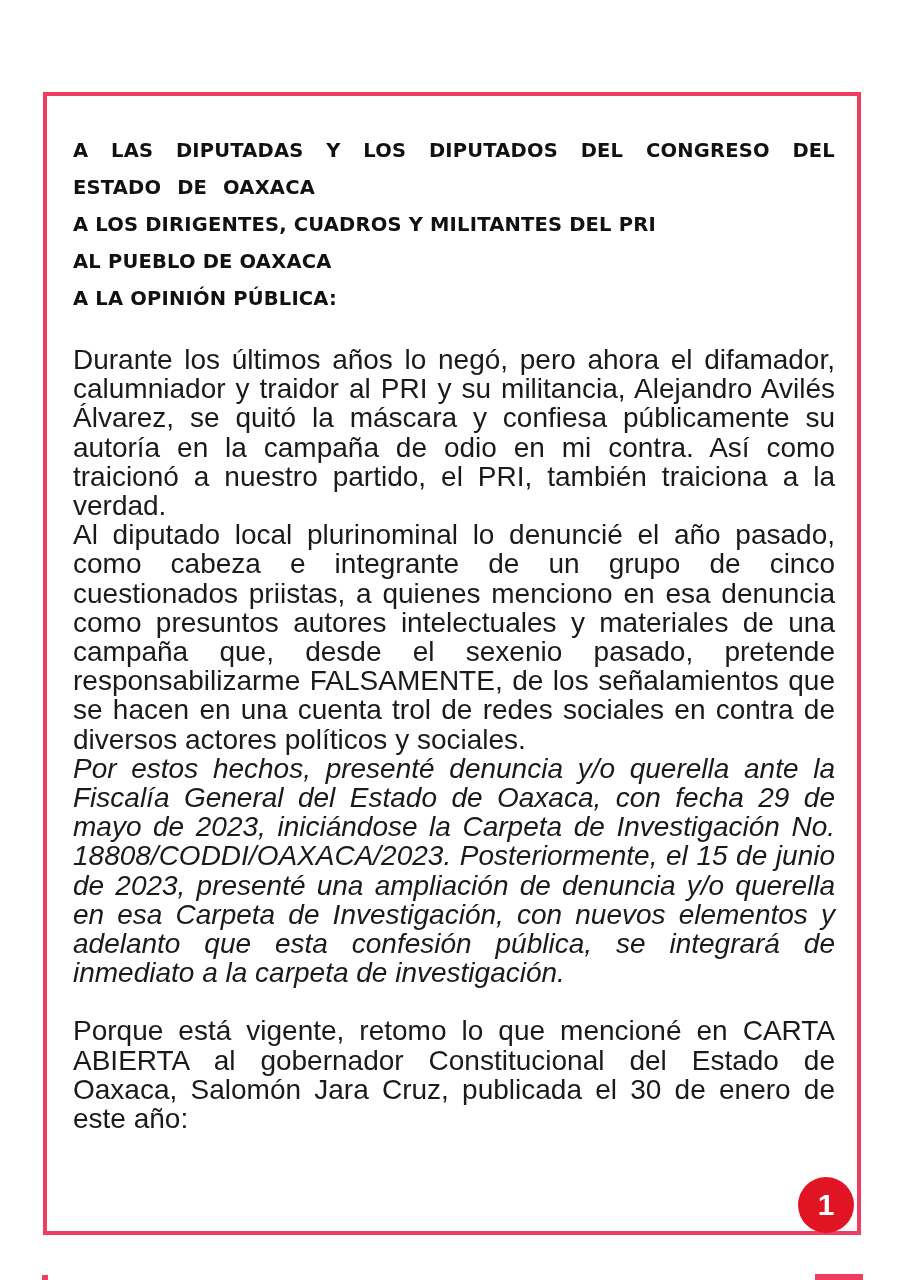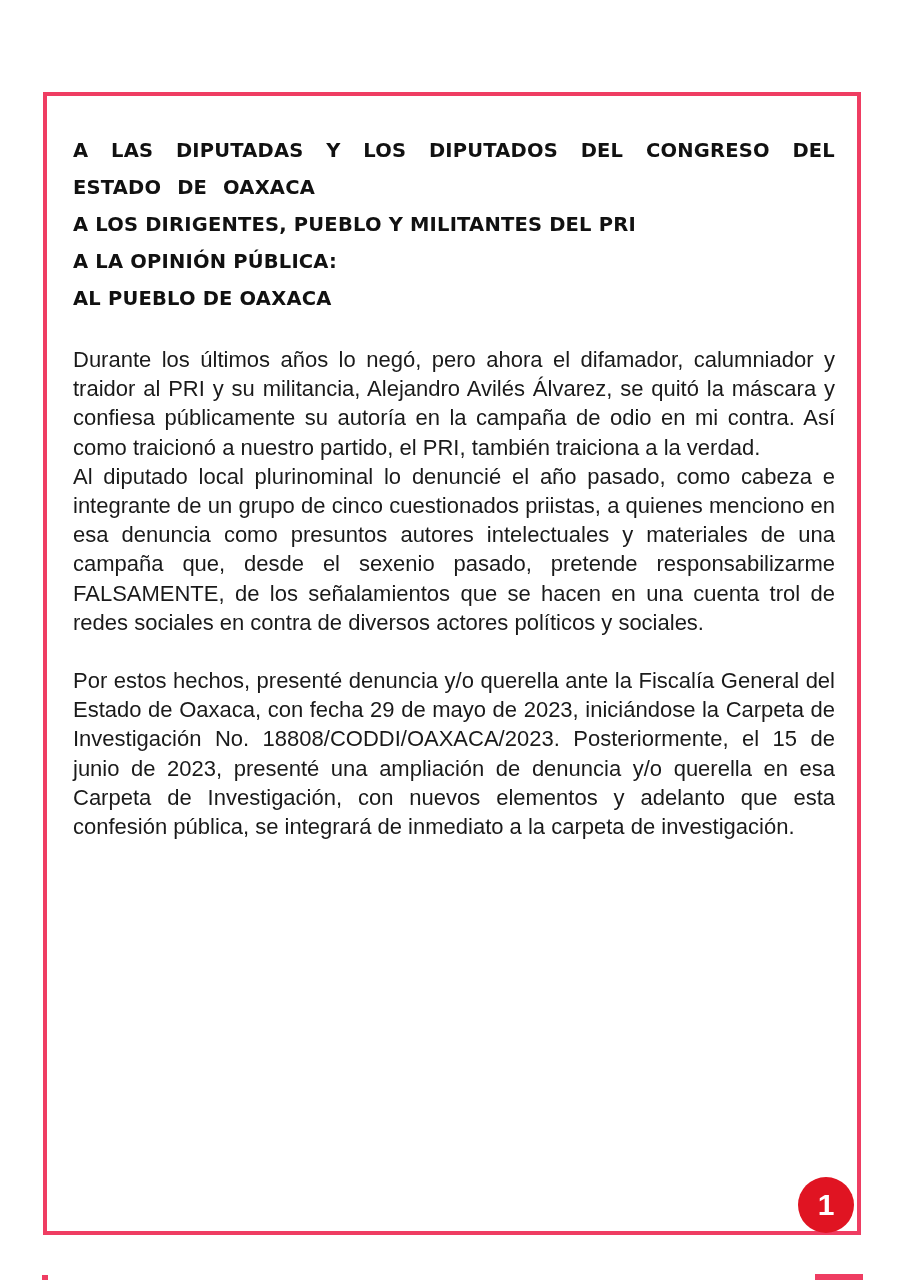--- a/index.html
+++ b/index.html
@@ -2,41 +2,42 @@
 <html><head>
 <meta charset="utf-8">
 <style>
   html,body{margin:0;padding:0;background:#ffffff;}
   body{width:905px;height:1280px;position:relative;overflow:hidden;font-family:"Liberation Sans",sans-serif;}
   .frame{position:absolute;left:43px;top:92px;width:818px;height:1143px;border:4px solid #ef3d62;box-sizing:border-box;background:#fff;}
   .content{position:absolute;left:73px;top:132px;width:762px;color:#111;}
   .heading{font-family:"DejaVu Sans",sans-serif;font-weight:bold;font-size:19.5px;line-height:37px;margin:0;letter-spacing:0.2px;}
   .heading.just{text-align:justify;text-align-last:left;}
   .h0{word-spacing:9px;}
-  .para{font-family:"Liberation Sans",sans-serif;font-size:22px;line-height:29.2px;text-align:justify;margin:0;color:#1a1a1a;}
+  .para{font-family:"Liberation Sans",sans-serif;font-size:28px;line-height:29.2px;text-align:justify;margin:0;color:#1a1a1a;}
   .p1{margin-top:28px;}
   .p2{}
-  .p3{margin-top:29px;}
+  .p3{font-style:italic;}
   .p4{margin-top:29px;}
   .badge{position:absolute;left:798px;top:1177px;width:56px;height:56px;border-radius:50%;background:#e01422;color:#fff;font-family:"Liberation Sans",sans-serif;font-weight:bold;font-size:30px;line-height:56px;text-align:center;}
   .edge-left{position:absolute;left:42px;top:1275px;width:6px;height:5px;background:#ef3d62;}
   .edge-right{position:absolute;left:815px;top:1274px;width:48px;height:6px;background:#ef3d62;}
 </style>
 </head>
 <body>
 
 <div class="frame"></div>
 
 <div class="content">
   <p class="heading just h0">A LAS DIPUTADAS Y LOS DIPUTADOS DEL CONGRESO DEL ESTADO DE OAXACA</p>
-  <p class="heading">A LOS DIRIGENTES, PUEBLO Y MILITANTES DEL PRI</p>
+  <p class="heading">A LOS DIRIGENTES, CUADROS Y MILITANTES DEL PRI</p>
+  <p class="heading">AL PUEBLO DE OAXACA</p>
   <p class="heading">A LA OPINIÓN PÚBLICA:</p>
-  <p class="heading">AL PUEBLO DE OAXACA</p>
 
   <p class="para p1">Durante los últimos años lo negó, pero ahora el difamador, calumniador y traidor al PRI y su militancia, Alejandro Avilés Álvarez, se quitó la máscara y confiesa públicamente su autoría en la campaña de odio en mi contra. Así como traicionó a nuestro partido, el PRI, también traiciona a la verdad.</p>
   <p class="para p2">Al diputado local plurinominal lo denuncié el año pasado, como cabeza e integrante de un grupo de cinco cuestionados priistas, a quienes menciono en esa denuncia como presuntos autores intelectuales y materiales de una campaña que, desde el sexenio pasado, pretende responsabilizarme FALSAMENTE, de los señalamientos que se hacen en una cuenta trol de redes sociales en contra de diversos actores políticos y sociales.</p>
   <p class="para p3">Por estos hechos, presenté denuncia y/o querella ante la Fiscalía General del Estado de Oaxaca, con fecha 29 de mayo de 2023, iniciándose la Carpeta de Investigación No. 18808/CODDI/OAXACA/2023. Posteriormente, el 15 de junio de 2023, presenté una ampliación de denuncia y/o querella en esa Carpeta de Investigación, con nuevos elementos y adelanto que esta confesión pública, se integrará de inmediato a la carpeta de investigación.</p>
+  <p class="para p4">Porque está vigente, retomo lo que mencioné en CARTA ABIERTA al gobernador Constitucional del Estado de Oaxaca, Salomón Jara Cruz, publicada el 30 de enero de este año:</p>
 </div>
 
 <div class="badge">1</div>
 
 <div class="edge-left"></div>
 <div class="edge-right"></div>
 
 </body></html>

